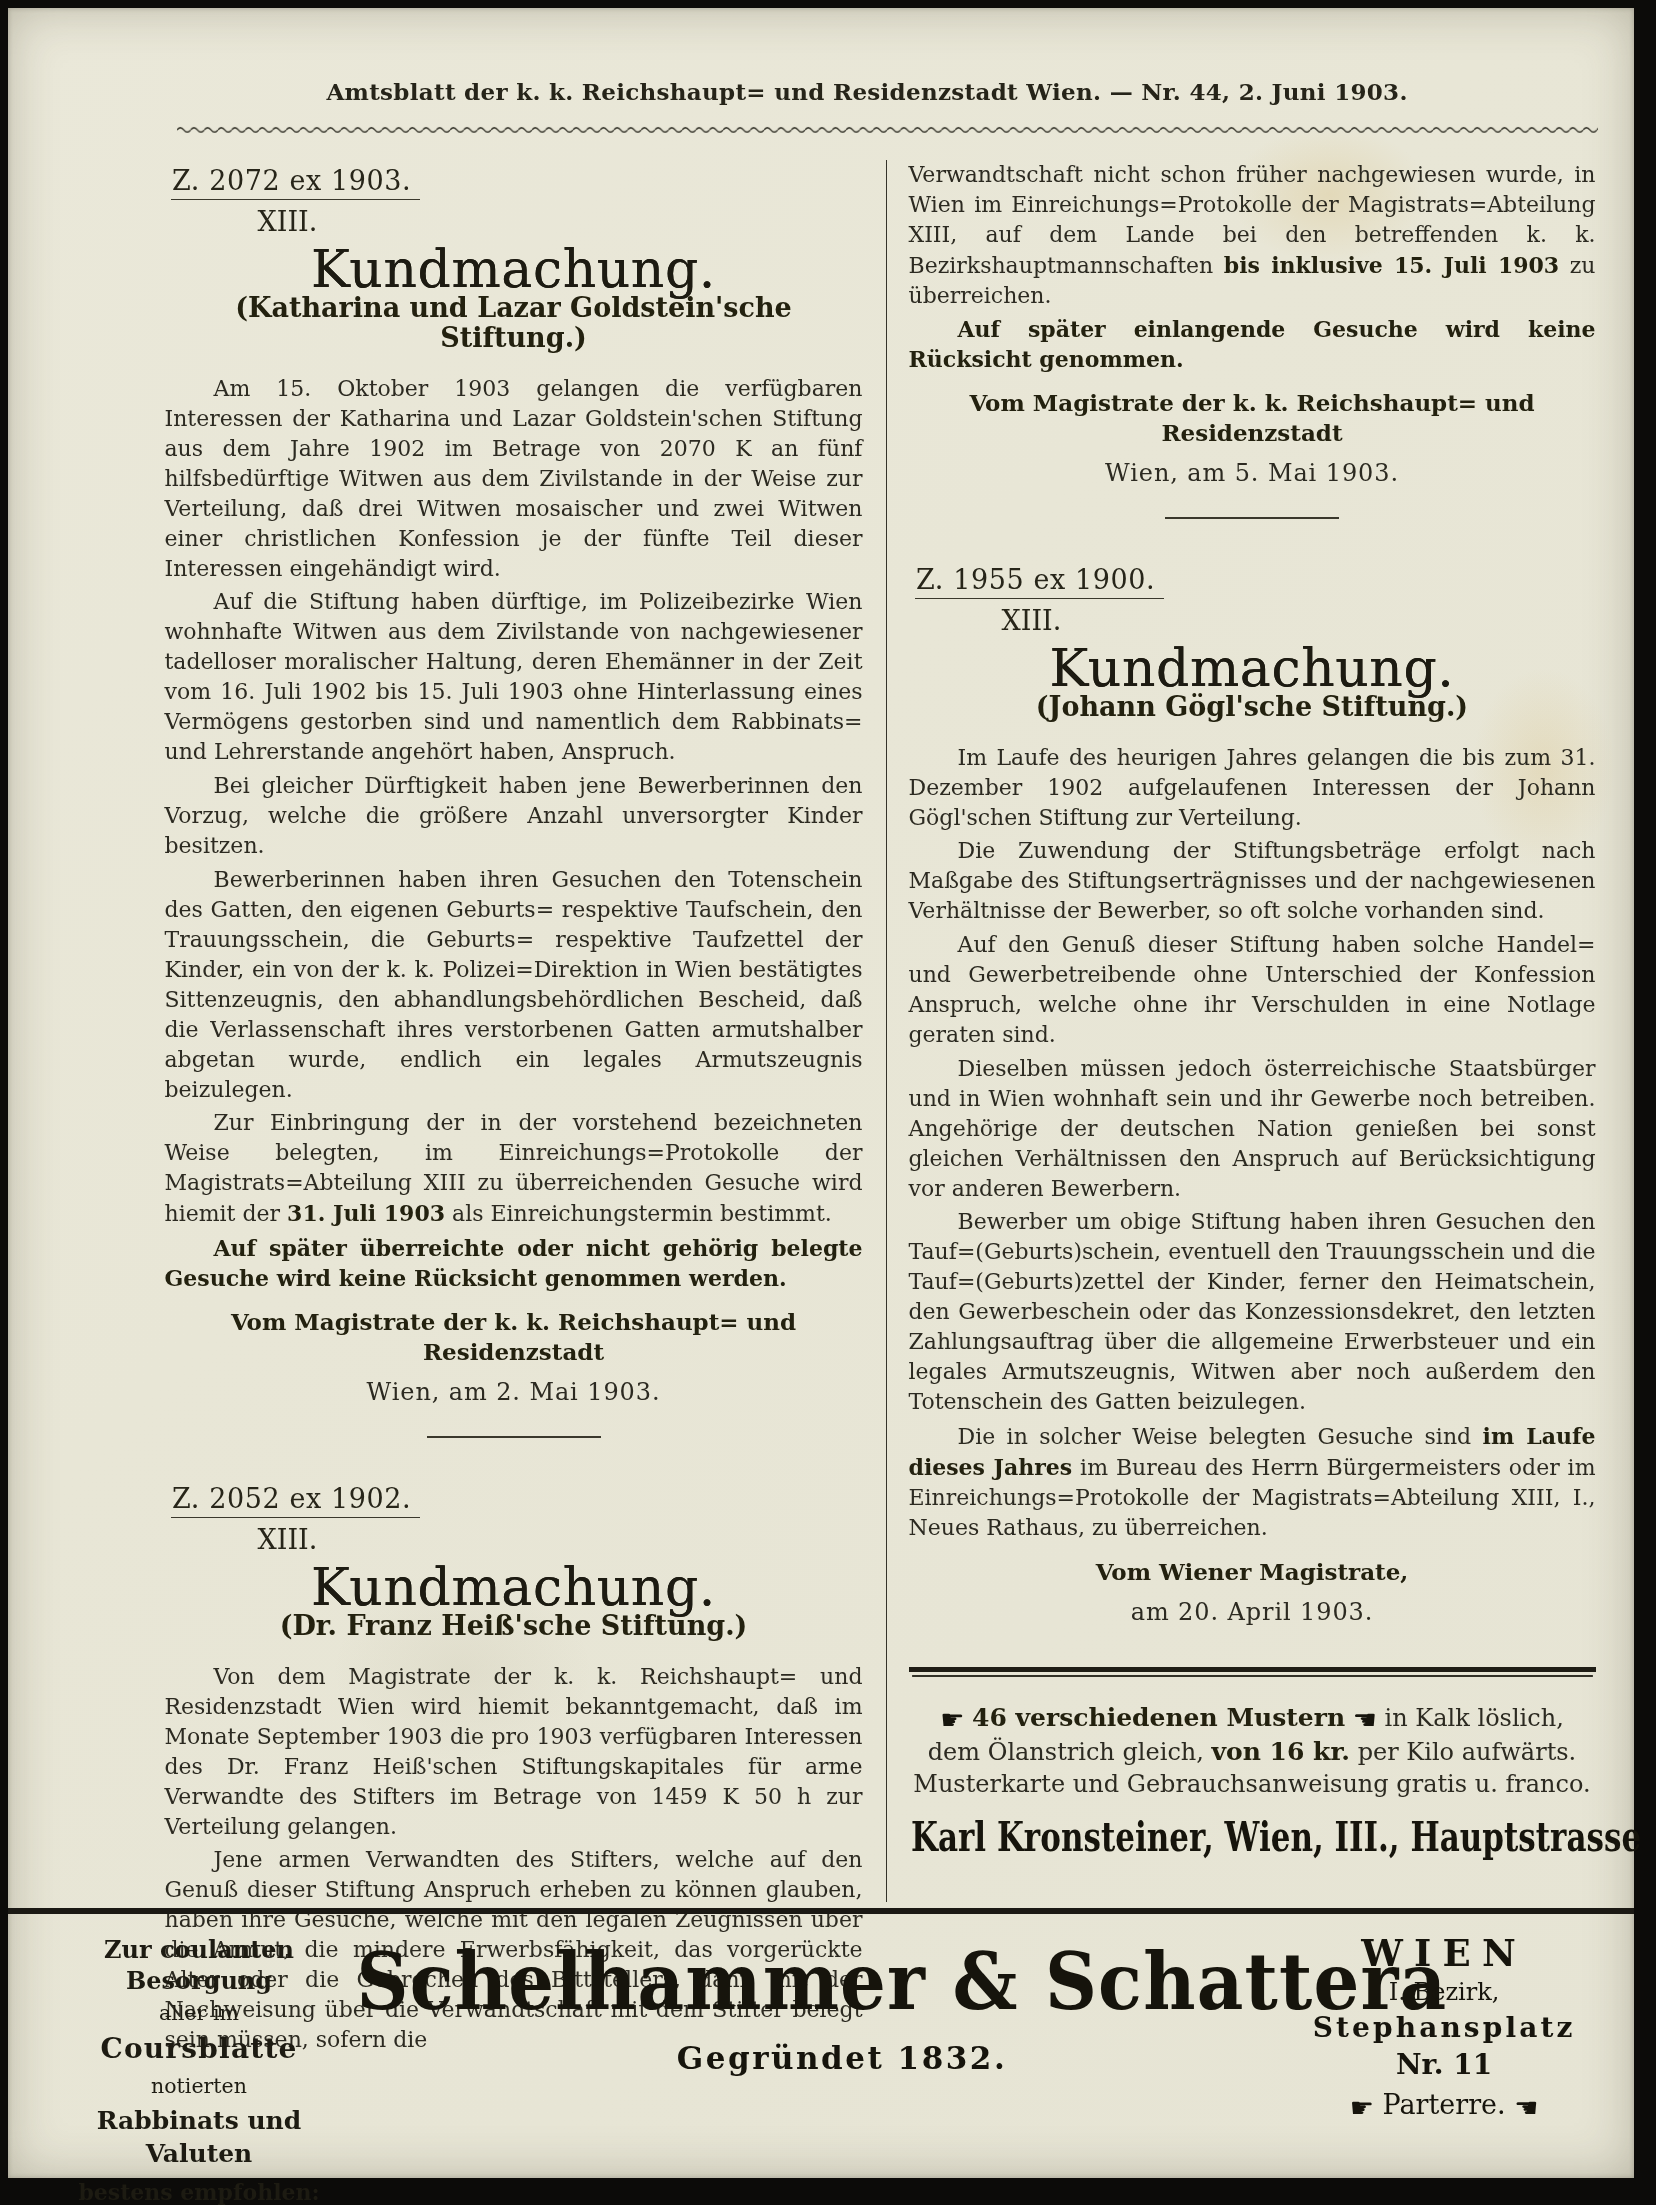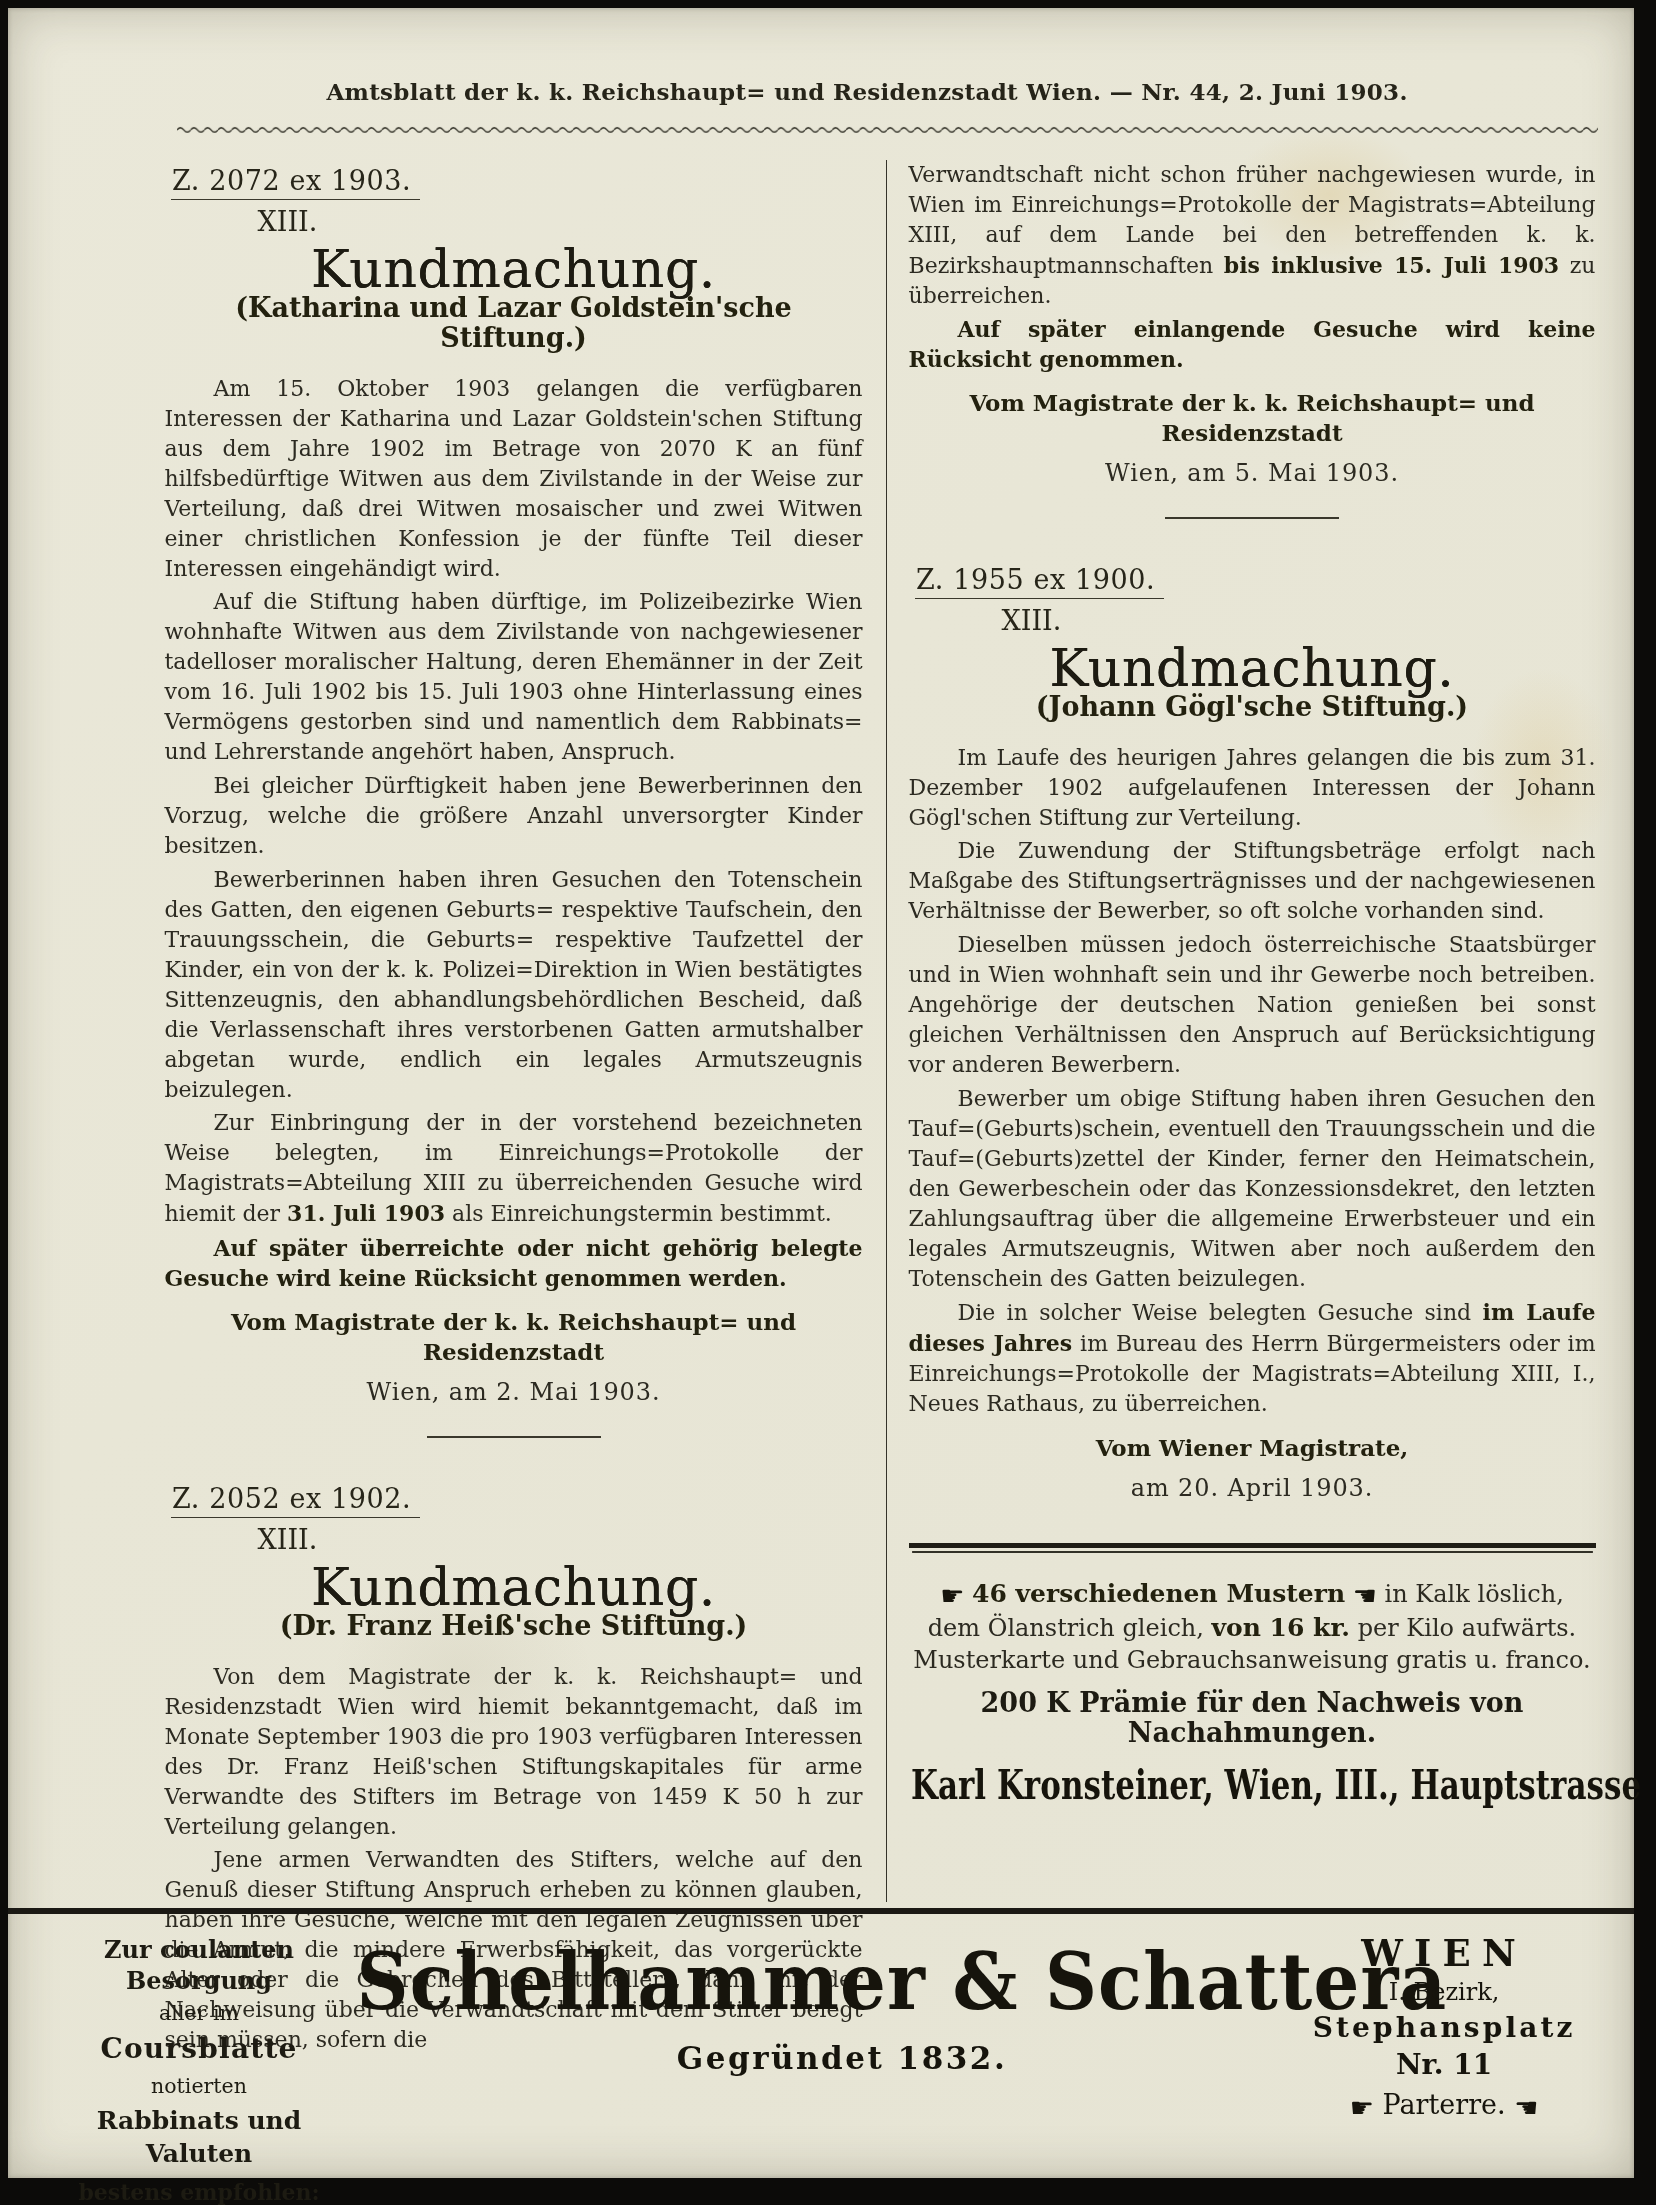--- a/index.html
+++ b/index.html
@@ -157,37 +157,37 @@
 
       <div class="section-divider"></div>
 
       <div class="notice-section">
         <div class="ref">Z. 1955 ex 1900.</div>
         <div class="dept">XIII.</div>
         <div class="notice-title">Kundmachung.</div>
         <div class="notice-subtitle">(Johann Gögl'sche Stiftung.)</div>
         <p class="body-p">Im Laufe des heurigen Jahres gelangen die bis zum 31. Dezember 1902 aufgelaufenen Interessen der Johann Gögl'schen Stiftung zur Verteilung.</p>
         <p class="body-p">Die Zuwendung der Stiftungsbeträge erfolgt nach Maßgabe des Stiftungserträgnisses und der nachgewiesenen Verhältnisse der Bewerber, so oft solche vorhanden sind.</p>
+        <p class="body-p">Auf den Genuß dieser Stiftung haben solche Handel= und Gewerbetreibende ohne Unterschied der Konfession Anspruch, welche ohne ihr Verschulden in eine Notlage geraten sind.</p>
         <p class="body-p">Dieselben müssen jedoch österreichische Staatsbürger und in Wien wohnhaft sein und ihr Gewerbe noch betreiben. Angehörige der deutschen Nation genießen bei sonst gleichen Verhältnissen den Anspruch auf Berücksichtigung vor anderen Bewerbern.</p>
         <p class="body-p">Bewerber um obige Stiftung haben ihren Gesuchen den Tauf=(Geburts)schein, eventuell den Trauungsschein und die Tauf=(Geburts)zettel der Kinder, ferner den Heimatschein, den Gewerbeschein oder das Konzessionsdekret, den letzten Zahlungsauftrag über die allgemeine Erwerbsteuer und ein legales Armutszeugnis, Witwen aber noch außerdem den Totenschein des Gatten beizulegen.</p>
         <p class="body-p"><span>Die in solcher Weise belegten Gesuche sind </span><span class="b">im Laufe dieses Jahres</span><span> im Bureau des Herrn Bürgermeisters oder im Einreichungs=Protokolle der Magistrats=Abteilung XIII, I., Neues Rathaus, zu überreichen.</span></p>
         <p class="sig1">Vom Wiener Magistrate,</p>
         <p class="sig2">am 20. April 1903.</p>
       </div>
 
       <div class="ad-rule"></div>
 
       <div class="facade-ad">
         <div class="ad-line">
           <span class="manicule">☛</span>
           <span class="b">46 verschiedenen Mustern</span>
           <span class="manicule">☚</span>
           <span> in Kalk löslich, dem Ölanstrich gleich, </span><span class="b">von 16 kr.</span><span> per Kilo aufwärts. Musterkarte und Gebrauchsanweisung gratis u. franco.</span>
         </div>
-        <div class="ad-premium">200 K Prämie für den Nachweis von Nachahmungen.</div>
         <div class="ad-address">Karl Kronsteiner, Wien, III., Hauptstrasse 120.</div>
       </div>
     </div>
   </div>
 
   <div class="banner-rule"></div>
 
   <div class="bank-banner">
     <div class="banner-left">
       <div class="bl1">Zur coulanten Besorgung</div>

